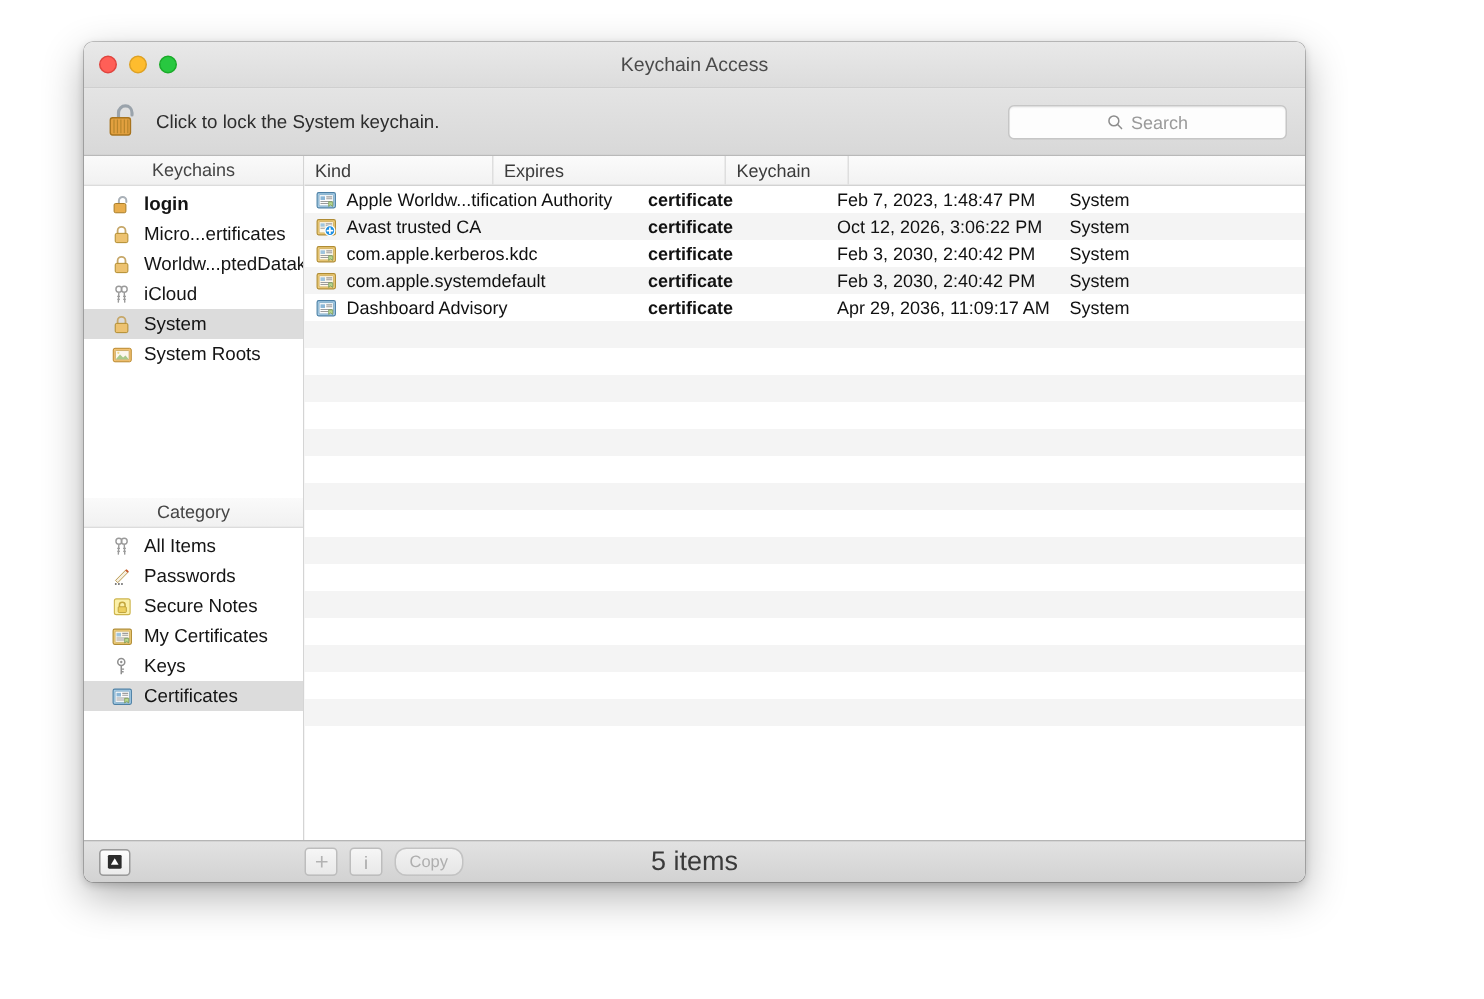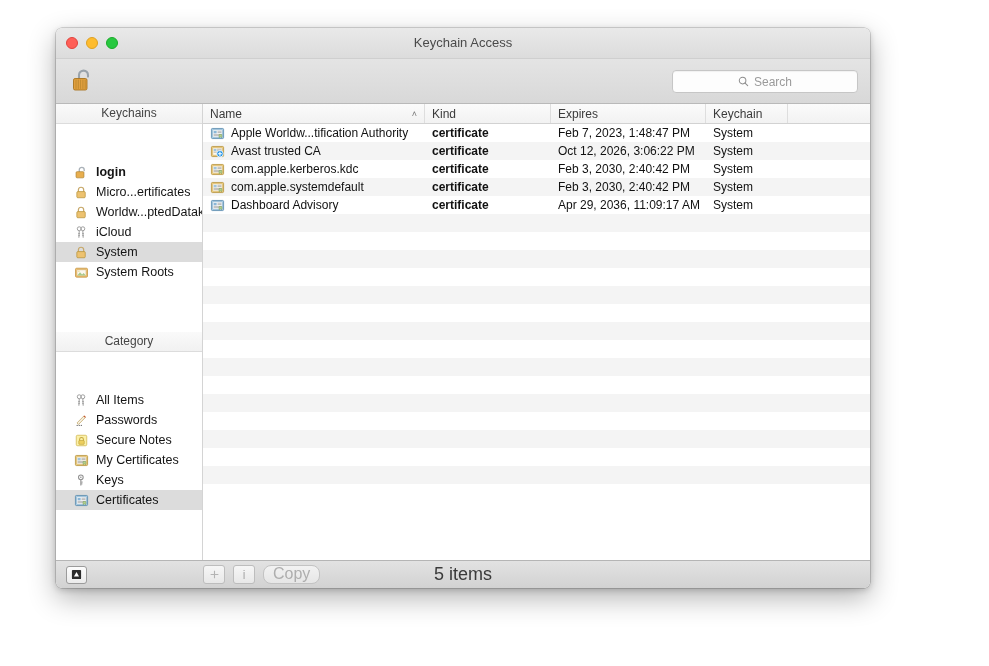--- a/index.html
+++ b/index.html
@@ -140,21 +140,21 @@
   .sb-header {
     height: 19px;
     line-height: 19px;
     text-align: center;
     font-size: 12px;
     color: #454545;
     background: linear-gradient(to bottom, #fafafa, #f1f1f1);
     border-bottom: 1px solid #dcdcdc;
     flex: none;
   }
-  .sb-list { flex: none; padding: 2px 0 0 0; margin-top: 36px; }
+  .sb-list { flex: none; padding: 2px 0 0 0; }
   .sb-row {
     height: 20px;
     display: flex;
     align-items: center;
     padding-left: 18px;
     gap: 7px;
     white-space: nowrap;
   }
   .sb-row.selected { background: #dcdcdc; }
   .sb-row .txt { font-size: 12.5px; color: #141414; overflow: hidden; }
@@ -278,24 +278,24 @@
     font-size: 12px;
     line-height: 1;
   }
   .copy-btn {
     height: 17px;
     padding: 0 9px;
     border: 1px solid #c3c3c3;
     border-radius: 8px;
     background: linear-gradient(to bottom, #f2f2f2, #e6e6e6);
     display: flex;
-    align-items: flex-end;
+    align-items: center;
     justify-content: center;
     color: #aeaeae;
-    font-size: 16px;
+    font-size: 11px;
   }
   .item-count {
     position: absolute;
     left: 0; right: 0;
     text-align: center;
     font-size: 18px;
     color: #3a3a3a;
     pointer-events: none;
   }
 </style>
@@ -321,20 +321,21 @@
           <rect x="2.5" y="10.5" width="13.5" height="11.5" rx="1.6" fill="#e2a03f" stroke="#a8741f" stroke-width="0.9"></rect>
           <g stroke="#b8852c" stroke-width="0.8">
             <line x1="5" y1="11.6" x2="5" y2="20.9"></line>
             <line x1="7.3" y1="11.6" x2="7.3" y2="20.9"></line>
             <line x1="9.6" y1="11.6" x2="9.6" y2="20.9"></line>
             <line x1="11.9" y1="11.6" x2="11.9" y2="20.9"></line>
             <line x1="14.2" y1="11.6" x2="14.2" y2="20.9"></line>
           </g>
         </svg>
       </div>
+      <div class="lock-label">Click to lock the System keychain.</div>
 
       <div class="search-box">
         <div class="search-inner">
           <svg width="11" height="11" viewBox="0 0 12 12">
             <circle cx="5" cy="5" r="3.6" fill="none" stroke="#8d8d8d" stroke-width="1.1"></circle>
             <line x1="7.7" y1="7.7" x2="10.6" y2="10.6" stroke="#8d8d8d" stroke-width="1.1" stroke-linecap="round"></line>
           </svg>
           <span class="search-text">Search</span>
         </div>
       </div>
@@ -450,24 +451,20 @@
                 <path d="M9.7 9.1 L12.6 9.1 L12.6 12.4 L11.15 11.3 L9.7 12.4 Z" fill="#b7d68e" stroke="#70924d" stroke-width="0.5"></path>
               </svg>
               <span class="txt">Certificates</span>
             </div>
           </div>
         <div class="sb-spacer"></div>
       </div>
 
       <div class="content">
         <div class="table-head">
-          <div class="th c-name">
-            <span>Name</span>
-            <span class="sort-caret">˄</span>
-          </div>
           <div class="th c-kind">
             <span>Kind</span>
           </div>
           <div class="th c-expires">
             <span>Expires</span>
           </div>
           <div class="th c-keychain">
             <span>Keychain</span>
           </div>
           <div class="th c-rest"></div>

